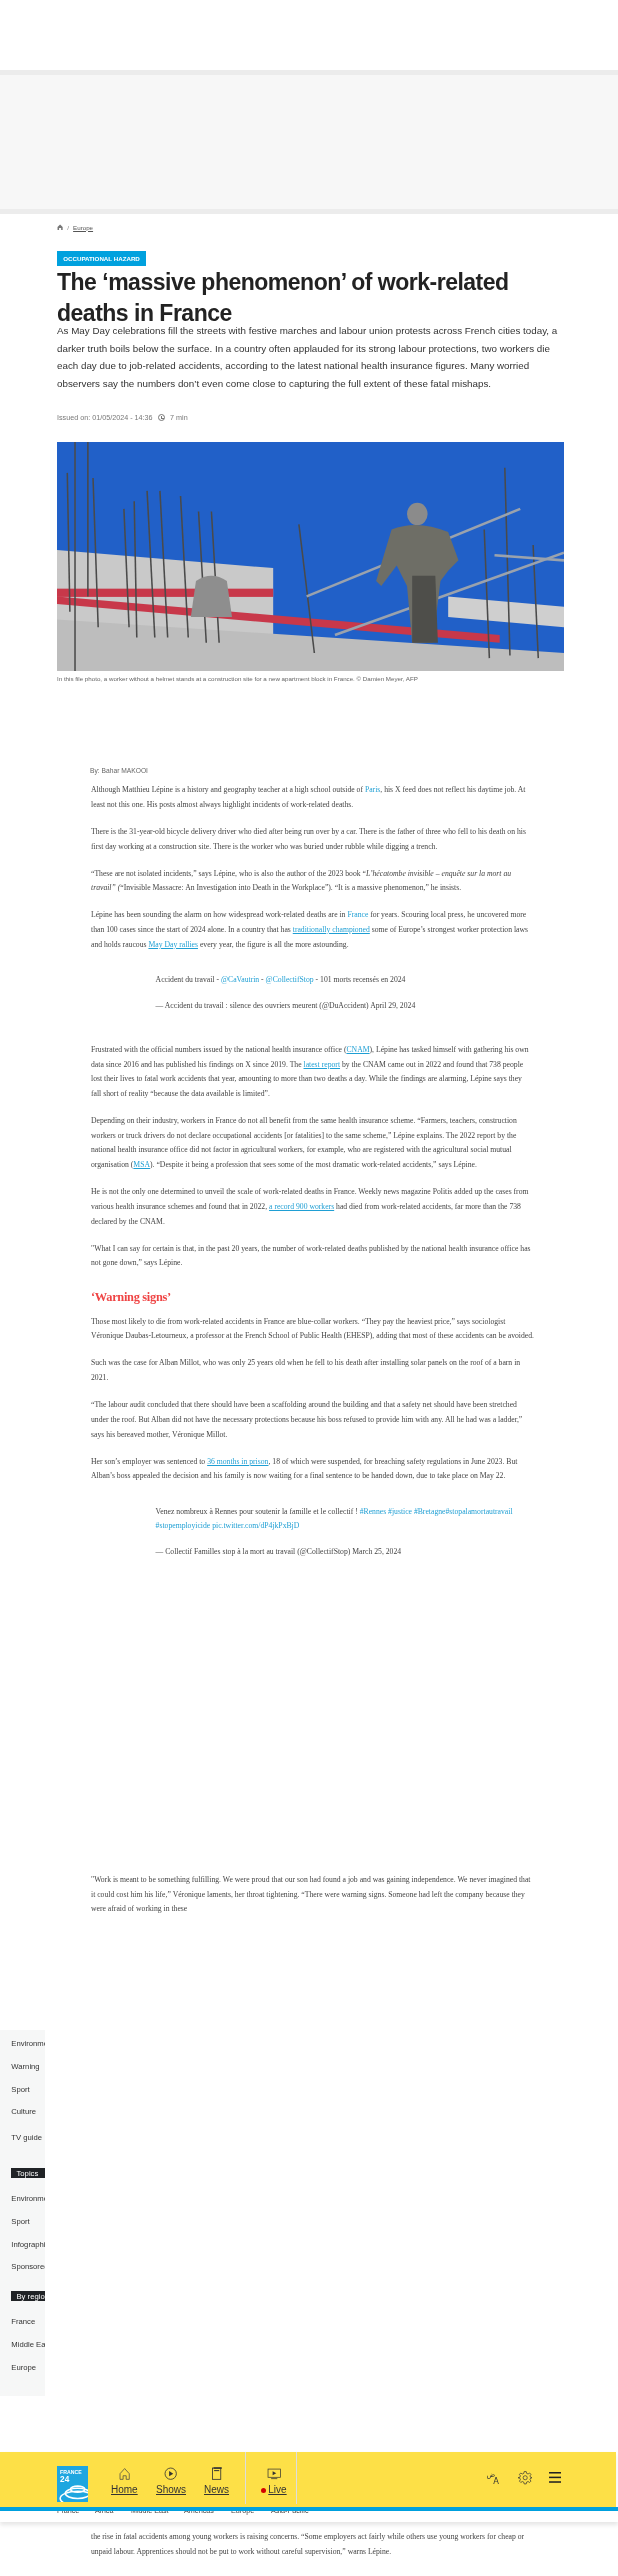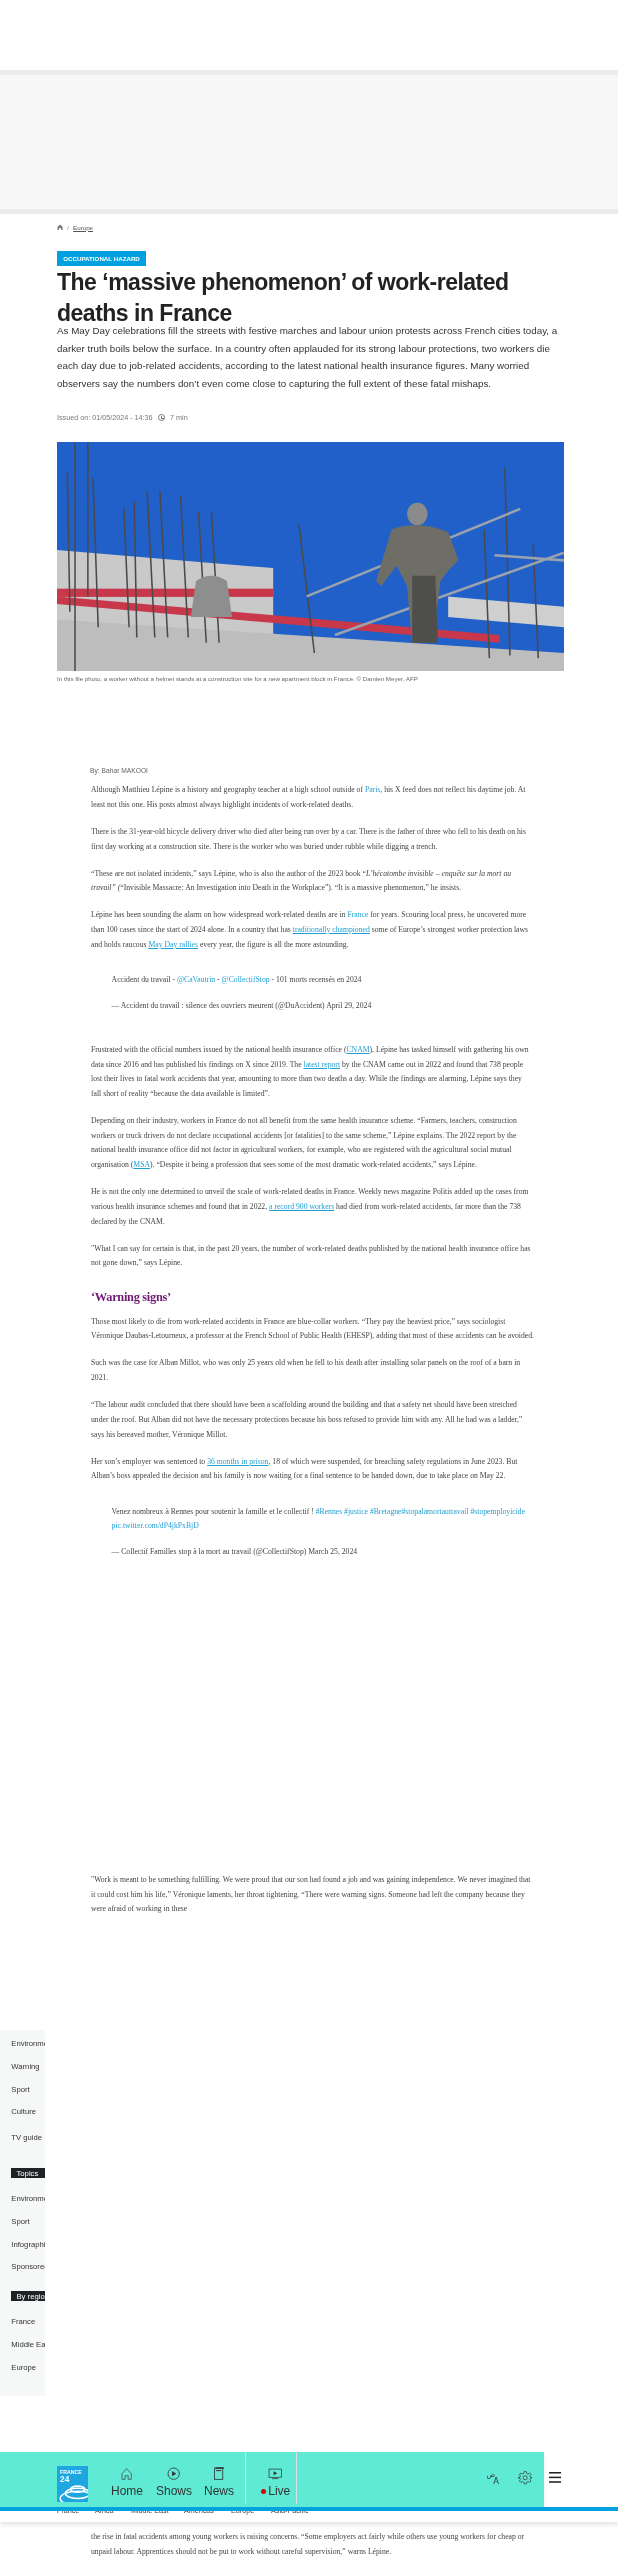--- a/index.html
+++ b/index.html
@@ -28,36 +28,36 @@
   .clock-icon { width: 7.2px; height: 7.2px; border: 0.8px solid #777; border-radius: 50%; position: relative; display: inline-block; }
   .clock-icon::after { content: ""; position: absolute; left: 2.6px; top: 1px; width: 1.5px; height: 2.1px; border-left: 0.8px solid #777; border-bottom: 0.8px solid #777; }
 
   .hero { position: absolute; left: 57px; top: 442px; width: 507px; height: 229px; overflow: hidden; background: #1f5fc9; }
   .hero svg { width: 100%; height: 100%; display: block; }
   .caption { position: absolute; left: 57px; top: 675px; width: 507px; font-size: 6.2px; color: #666; }
   .byline { position: absolute; left: 90px; top: 767px; font-size: 6.7px; color: #666; }
 
   .body-col { position: absolute; left: 91px; width: 443px; font-size: 7.7px; line-height: 14.7px; color: #444; font-family: Liberation Serif, serif; }
   .body-col p { margin-bottom: 12.4px; }
-  .body-col h2 { font-size: 12.4px; color: #701a75; margin: 18.5px 0 10.3px; font-weight: bold; letter-spacing: -0.3px; }
+  .body-col h2 { font-size: 12.4px; color: #ef4444; margin: 18.5px 0 10.3px; font-weight: bold; letter-spacing: -0.3px; }
   .tweet { padding-left: 20.6px; margin: 20.6px 0 29px; }
-  .tweet p { margin-bottom: 11.3px; }
+  .tweet p { margin-bottom: 11.3px; margin-left: 44px; }
 
   .sidebar { position: absolute; left: 0; top: 2030px; width: 45px; height: 366px; background: #f6f7f7; overflow: hidden; }
   .sidebar .item { position: absolute; left: 11.3px; font-size: 7.7px; color: #333; white-space: nowrap; }
   .sidebar .head { position: absolute; left: 11.3px; background: #202326; color: #fff; font-size: 7.7px; padding: 0.5px 5.2px; white-space: nowrap; width: 41px; }
 
-  .navbar { position: absolute; left: 0; top: 2452px; width: 544px; height: 56px; background: #5eead4;
+  .navbar { position: absolute; left: 0; top: 2452px; width: 616px; height: 56px; background: #fde047;
             box-shadow: 0 3.1px 5.2px rgba(0,0,0,0.08); text-align: center; }
   .logo { position: absolute; left: 57px; top: 14.4px; width: 31px; height: 36px; background: #1ea6e0; color: #fff;
           font-weight: bold; overflow: hidden; }
   .logo .l1 { position: absolute; left: 3.1px; top: 3.1px; font-size: 5.2px; letter-spacing: 0; }
   .logo .l2 { position: absolute; left: 3.1px; top: 8.2px; font-size: 8.2px; }
   .logo svg { position: absolute; left: 0; top: 15.5px; }
-  .navitem { position: absolute; top: 14.4px; display: flex; flex-direction: column; align-items: center; font-size: 12px; color: #333; }
+  .navitem { position: absolute; top: 14.4px; display: flex; flex-direction: column; align-items: center; font-size: 10px; color: #333; text-decoration: underline; }
   .navitem .ic { height: 14.4px; display: flex; align-items: center; justify-content: center; }
   .navitem span.lbl { margin-top: 3.1px; }
   .live-dot { display: inline-block; width: 5.2px; height: 5.2px; border-radius: 50%; background: #d40000; margin-right: 2.1px; vertical-align: middle; }
   .vdiv { position: absolute; top: 0; width: 0.5px; height: 52px; background: #ddd; }
   .r-icon { position: absolute; top: 18px; }
   .blue-stripe { position: absolute; left: 0; top: 2507px; width: 618px; height: 4.1px; background: #00a1de; }
   .subnav { position: absolute; left: 0; top: 2511px; width: 618px; height: 11.3px; background: #fff; overflow: hidden;
             box-shadow: 0 3.1px 4.1px rgba(0,0,0,0.1); }
   .subnav .s { position: absolute; top: -4.6px; font-size: 7.2px; color: #444; }
 </style>

